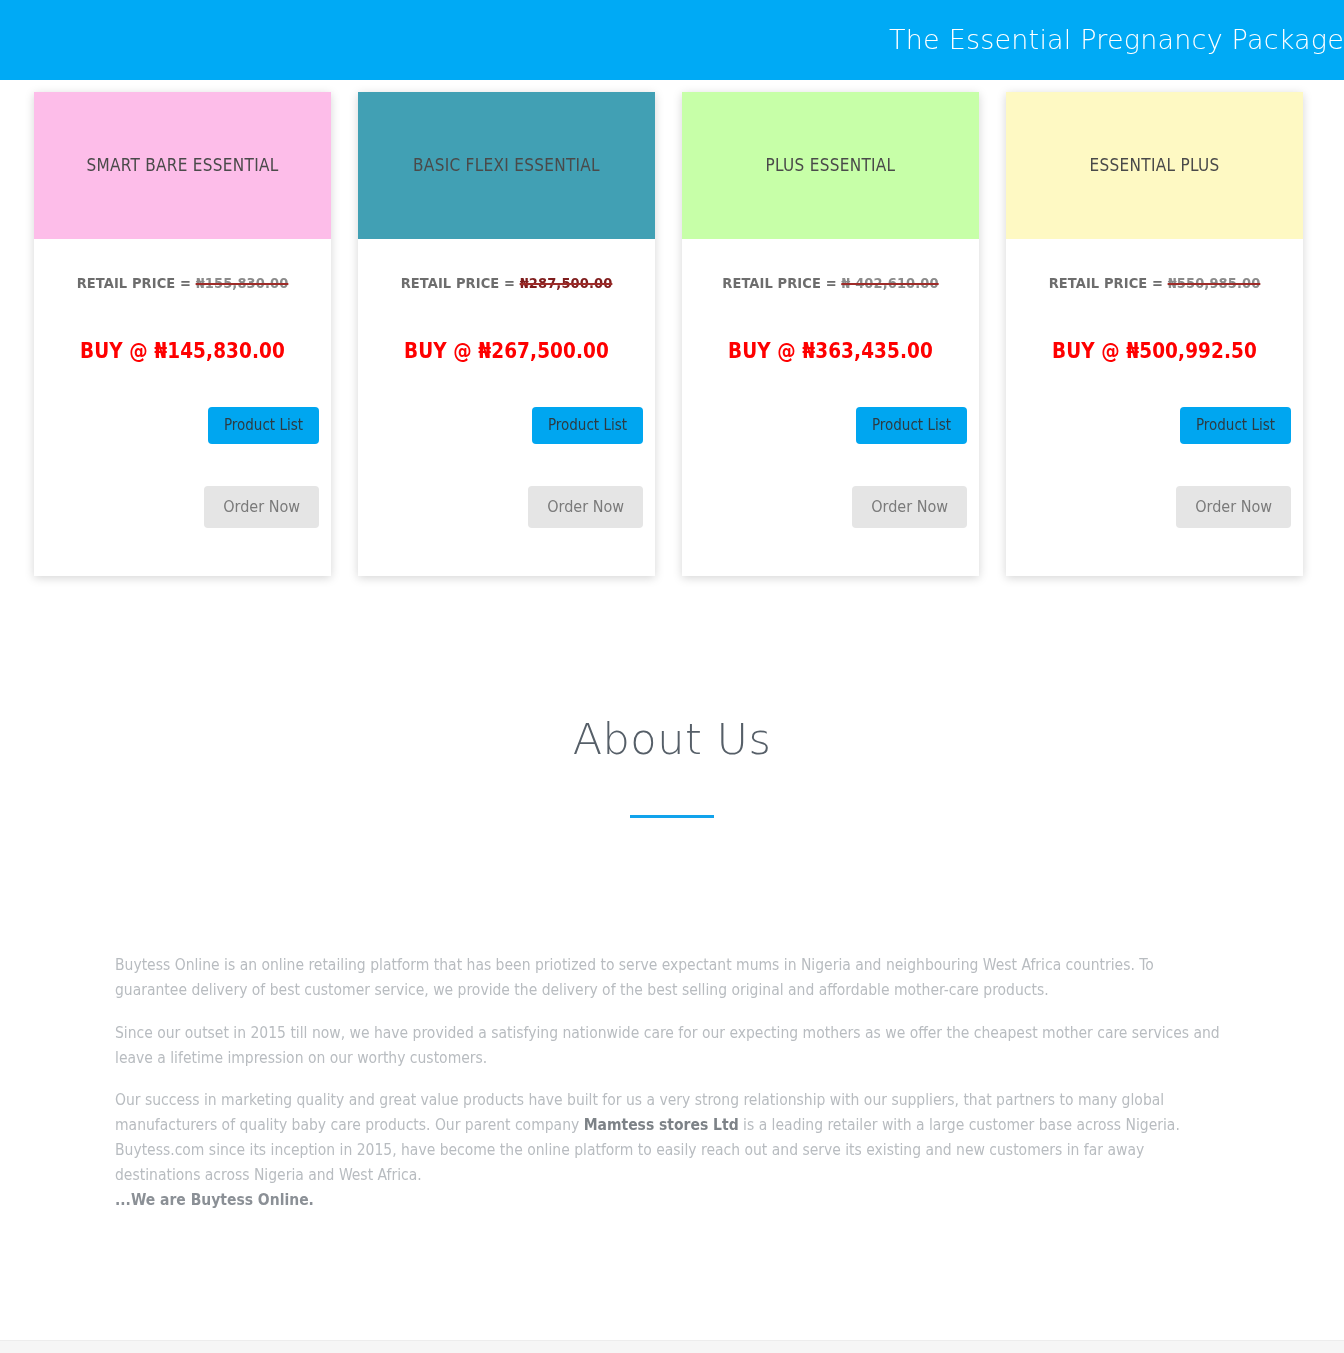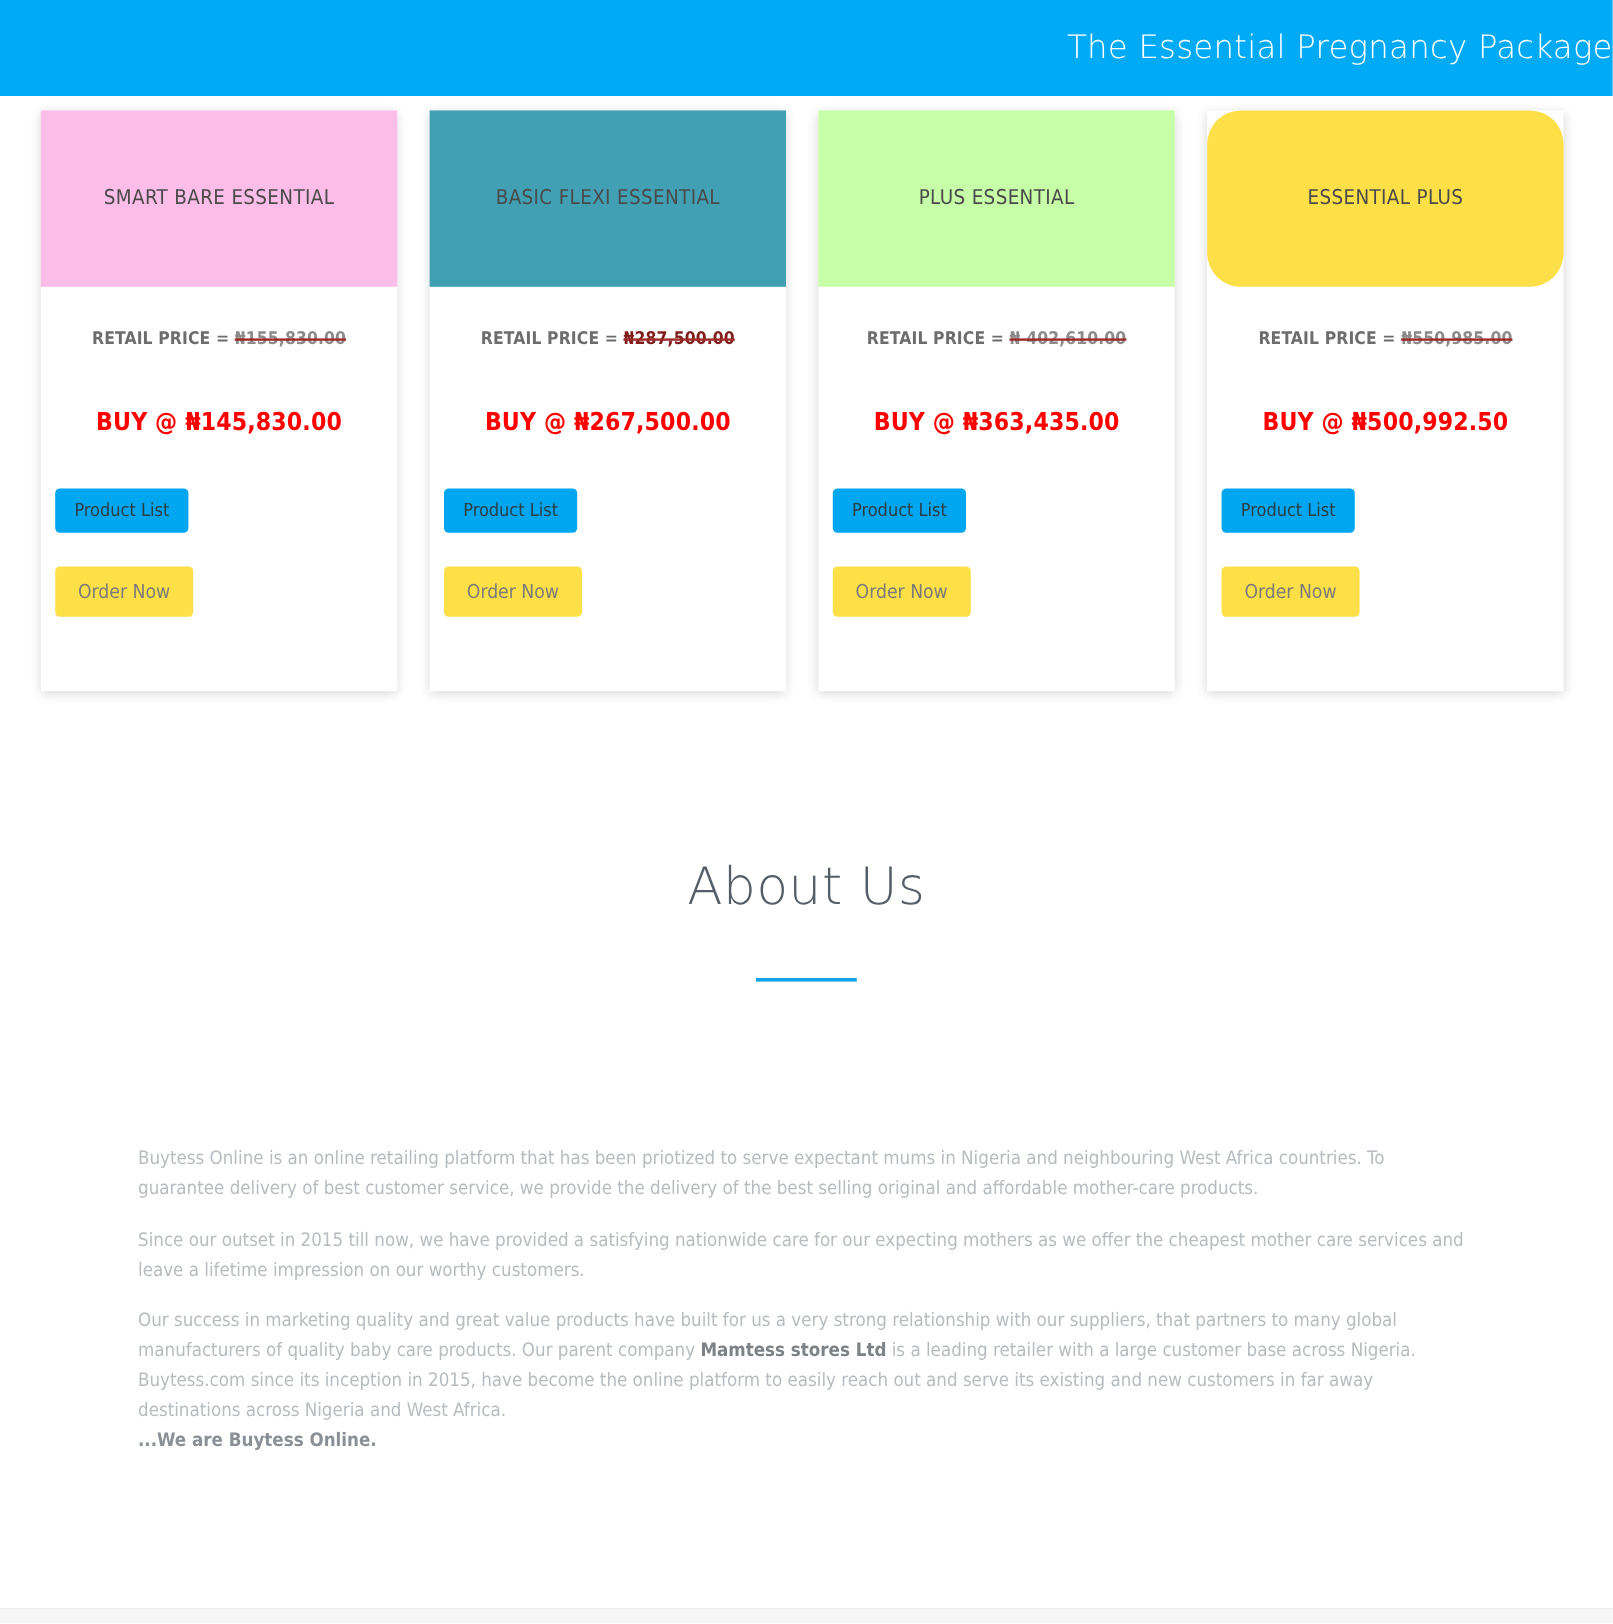--- a/index.html
+++ b/index.html
@@ -108,41 +108,41 @@
     letter-spacing: 0.1px;
     white-space: nowrap;
     font-family: "DejaVu Sans", sans-serif;
     font-stretch: condensed;
   }
 
   .card-actions {
     margin-top: 44px;
     display: flex;
     flex-direction: column;
-    align-items: flex-start;
-    gap: 28px;
+    align-items: flex-end;
+    gap: 42px;
   }
 
   .btn {
     border: none;
     border-radius: 4px;
     cursor: pointer;
     font-size: 15px;
     font-weight: 400;
     line-height: 1;
     font-family: "DejaVu Sans", sans-serif;
     font-stretch: condensed;
   }
   .btn-product-list {
     background: #00a6f0;
     color: #2d3b42;
     padding: 11px 16px;
   }
   .btn-order-now {
-    background: #fde047;
+    background: #e5e5e5;
     color: #7a7a7a;
     padding: 13px 19px;
     font-size: 16px;
   }
 
   
   .about-section {
     width: 100%;
     padding-top: 140px;
   }
@@ -250,21 +250,21 @@
       </div>
       <div class="buy-price-line">BUY @ ₦363,435.00</div>
       <div class="card-actions">
         <button class="btn btn-product-list">Product List</button>
         <button class="btn btn-order-now">Order Now</button>
       </div>
     </div>
   </article>
 
   <article class="package-card">
-    <div class="package-card-header" style="background:#fde047;border-radius:28px;">
+    <div class="package-card-header" style="background:#fef9c3;">
       <h2 class="package-card-title">ESSENTIAL PLUS</h2>
     </div>
     <div class="package-card-body">
       <div class="retail-price-line">
         <span>RETAIL PRICE = </span><span class="retail-price-struck">₦550,985.00</span>
       </div>
       <div class="buy-price-line">BUY @ ₦500,992.50</div>
       <div class="card-actions">
         <button class="btn btn-product-list">Product List</button>
         <button class="btn btn-order-now">Order Now</button>

